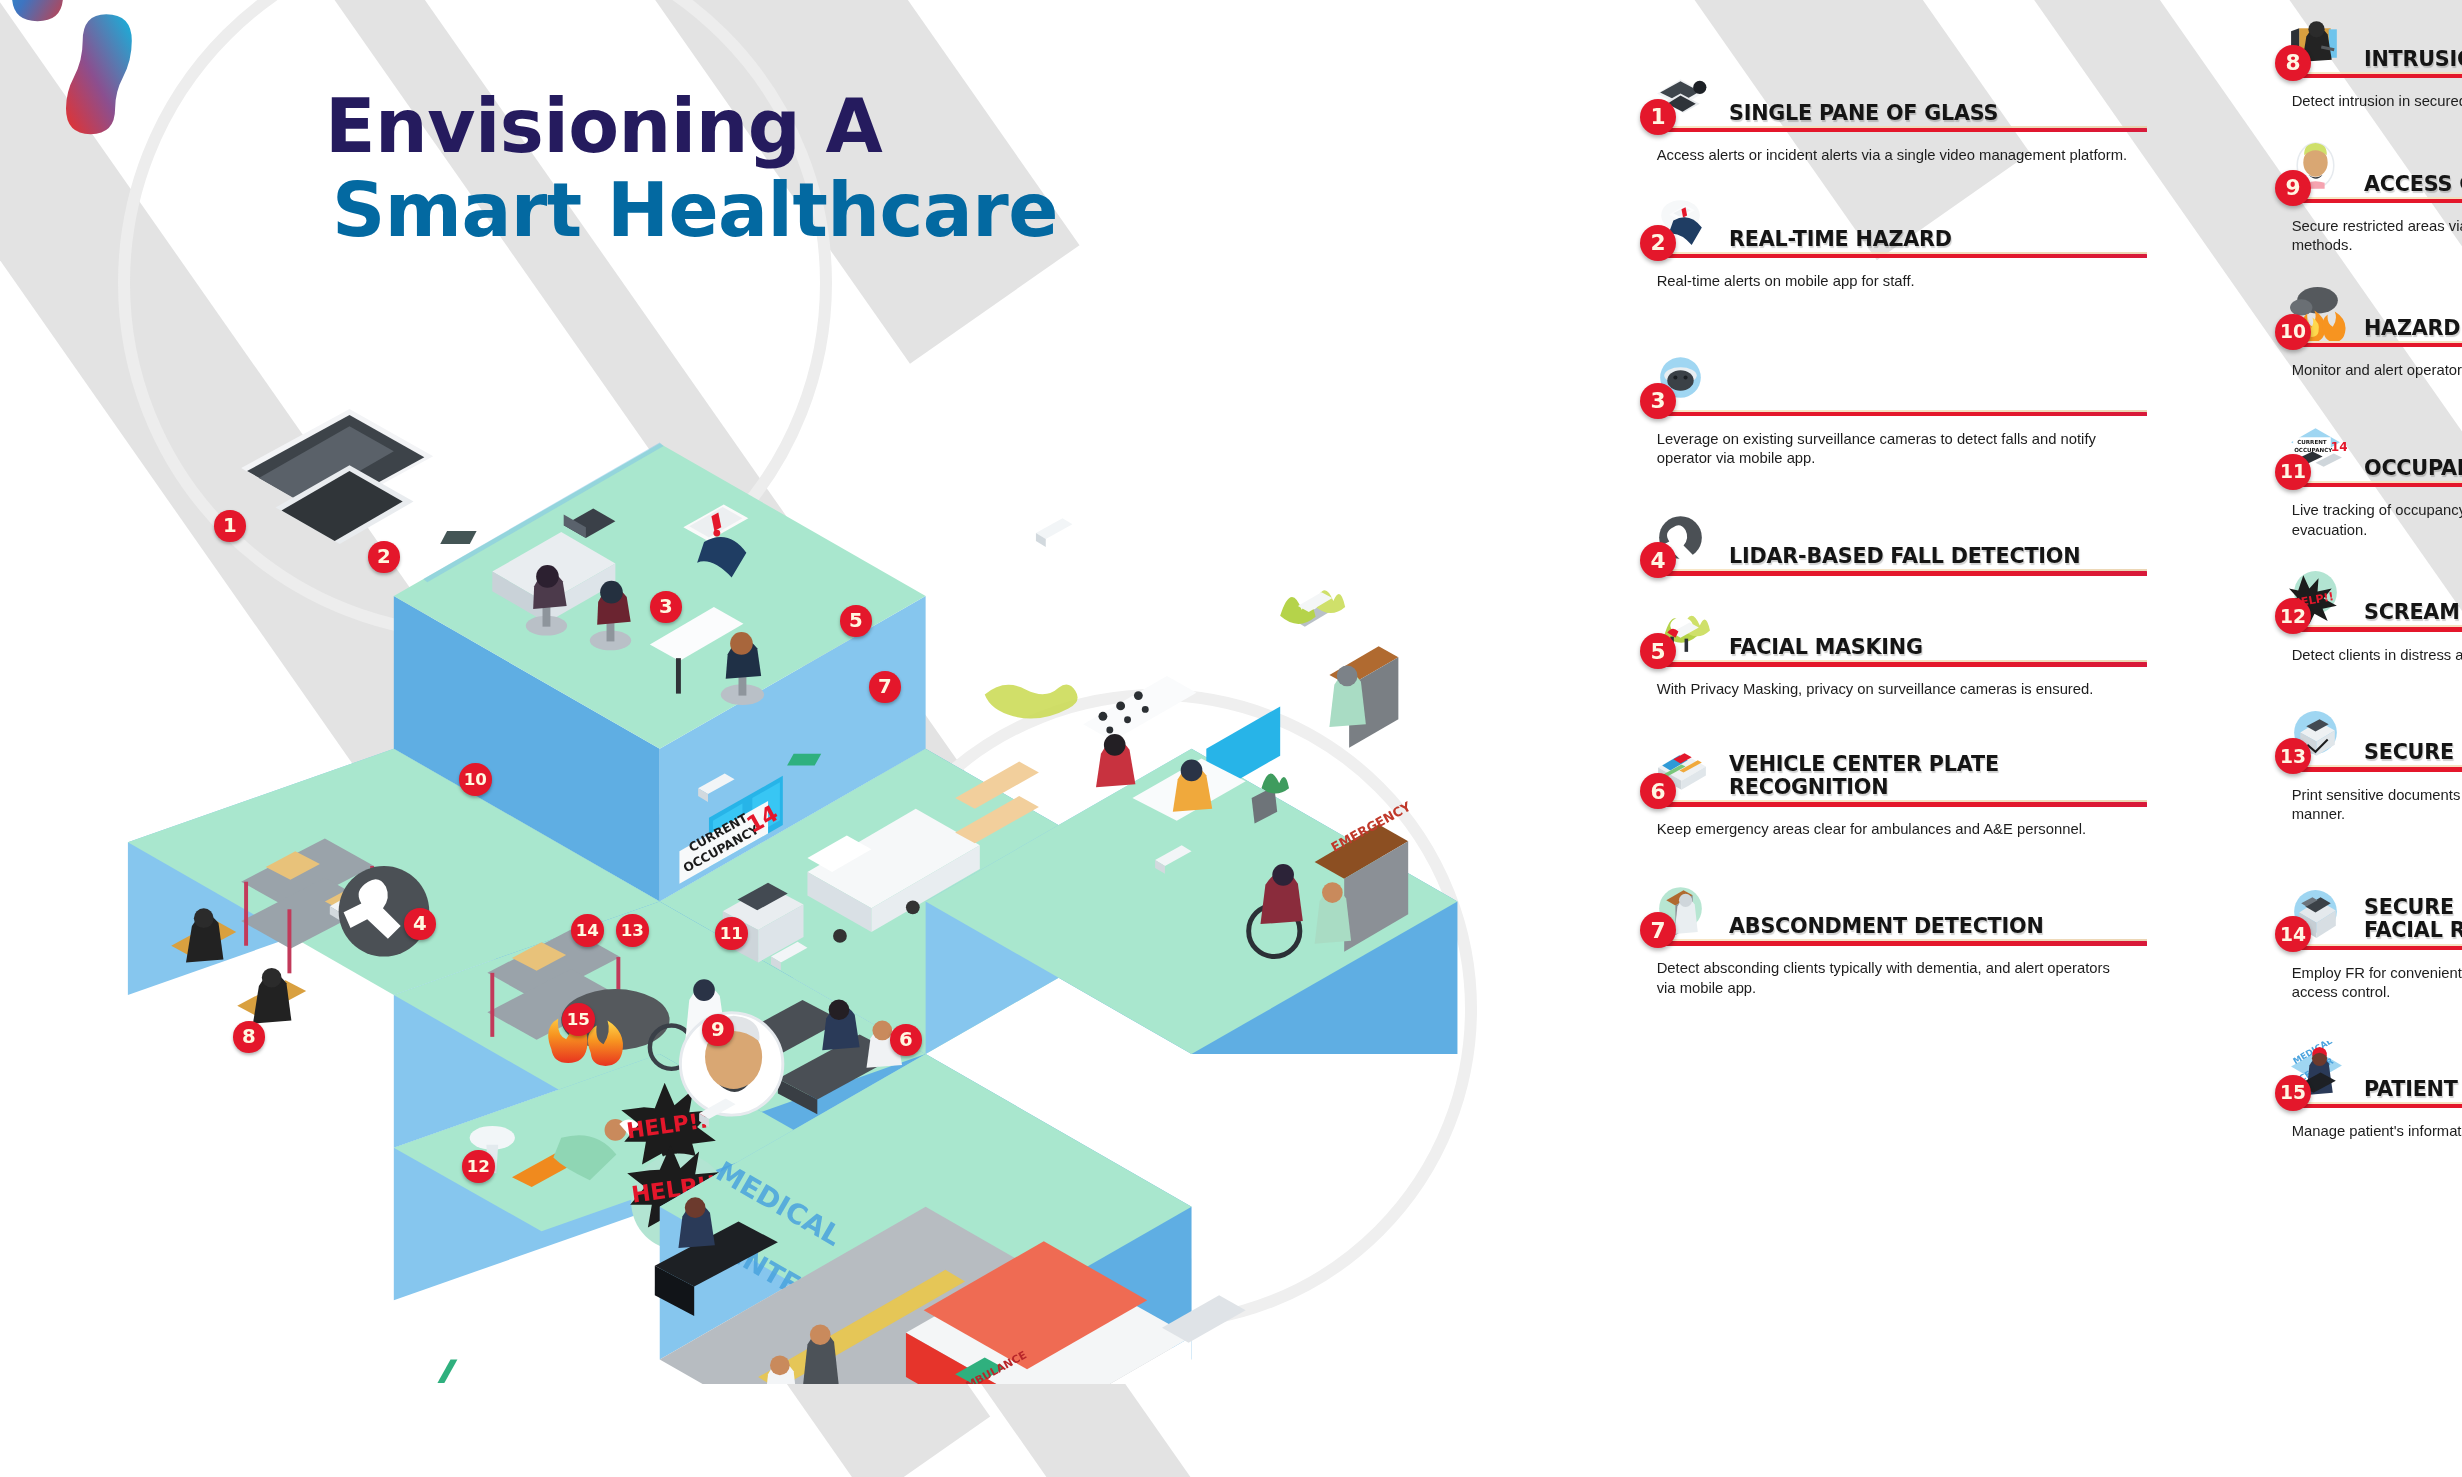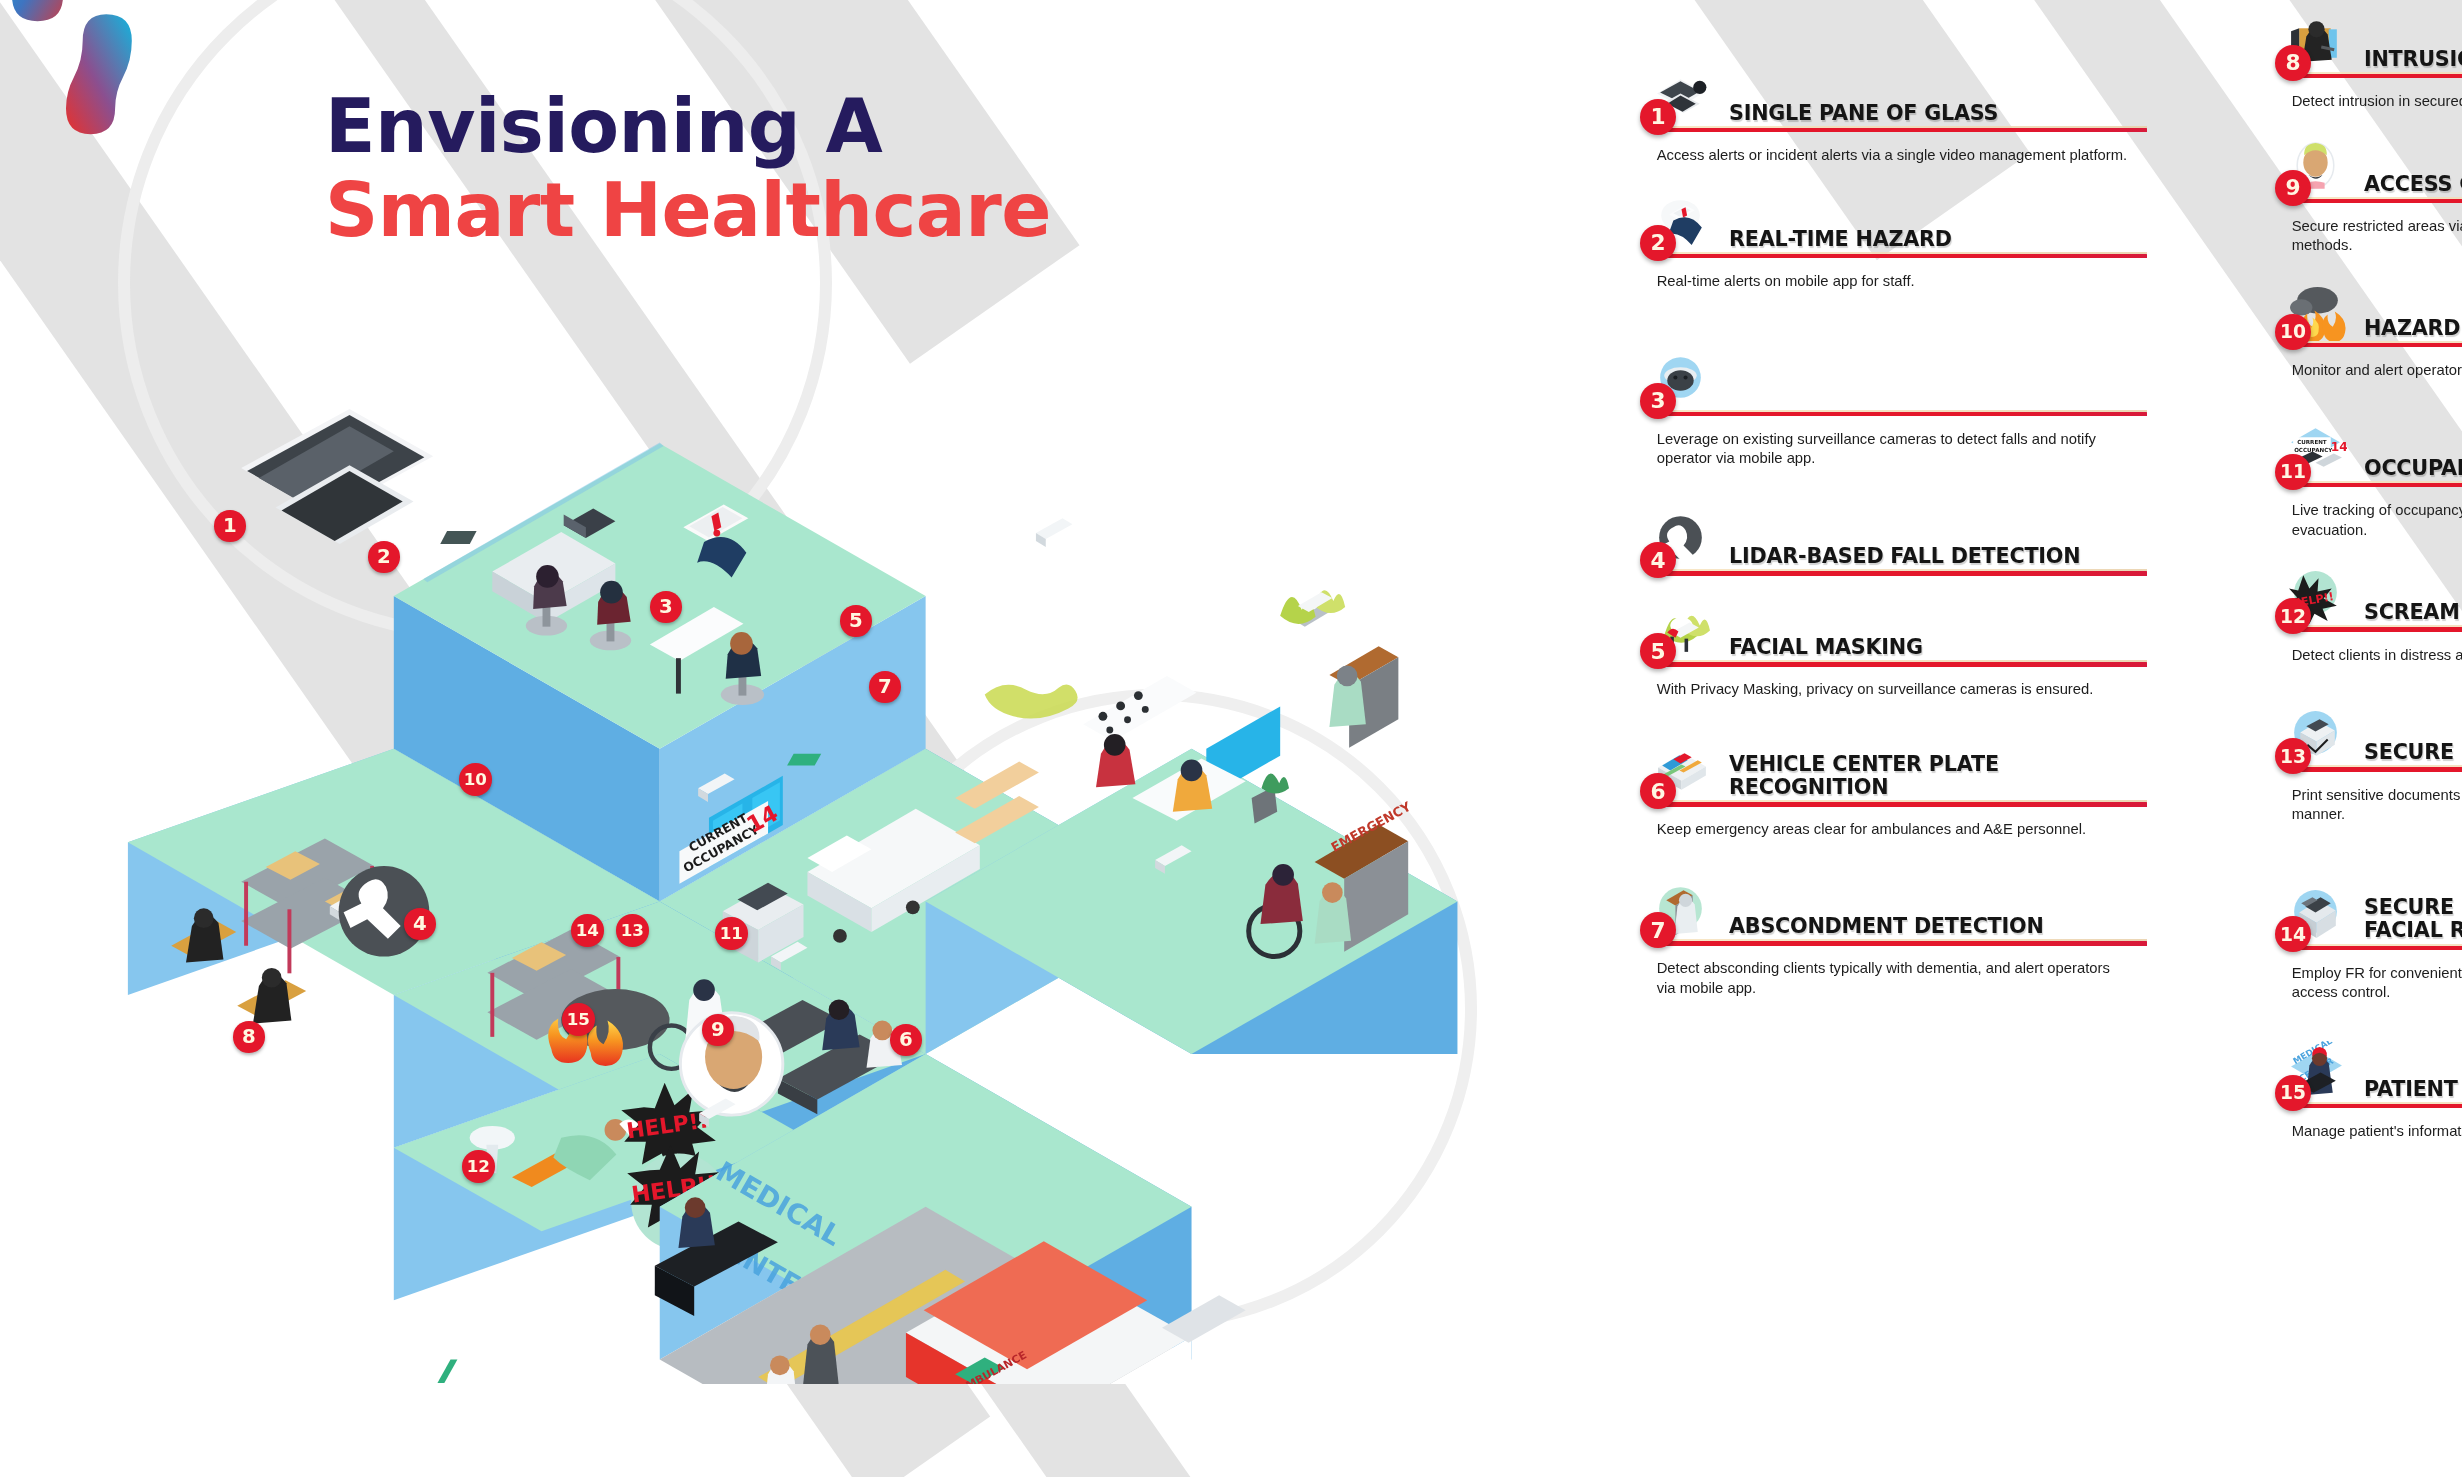--- a/index.html
+++ b/index.html
@@ -35,21 +35,21 @@
   }
   #title-block .tline {
     font-family: "DejaVu Sans", sans-serif;
     font-weight: bold;
     font-size: 74px;
     line-height: 1.13;
     letter-spacing: -0.5px;
     color: #251b5e;
     white-space: nowrap;
   }
-  #title-block .tline.l2 { color: #ef4444; }
+  #title-block .tline.l2 { color: #0369a1; margin-left: 7px; }
 
   
   #illustration {
     position: absolute;
     left: 118px; top: 409px;
     width: 1502px; height: 975px;
     z-index: 4;
   }
   #illustration svg { width: 100%; height: 100%; display: block; }
 

